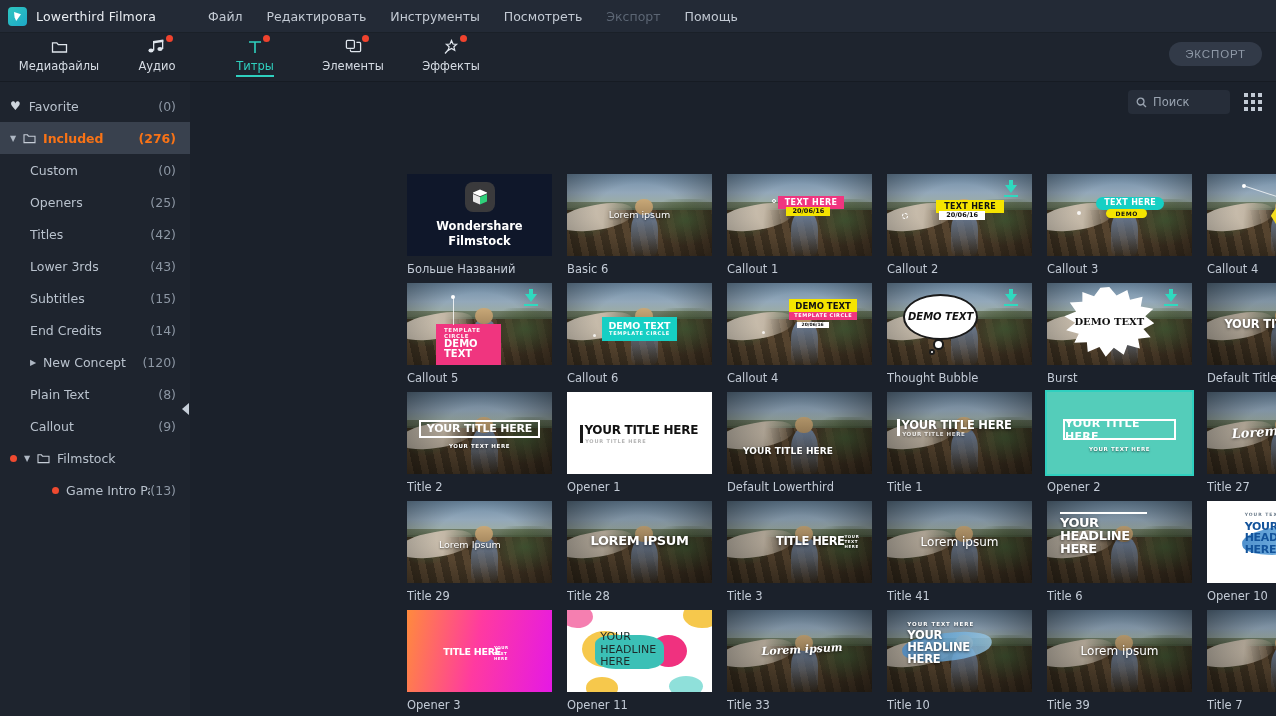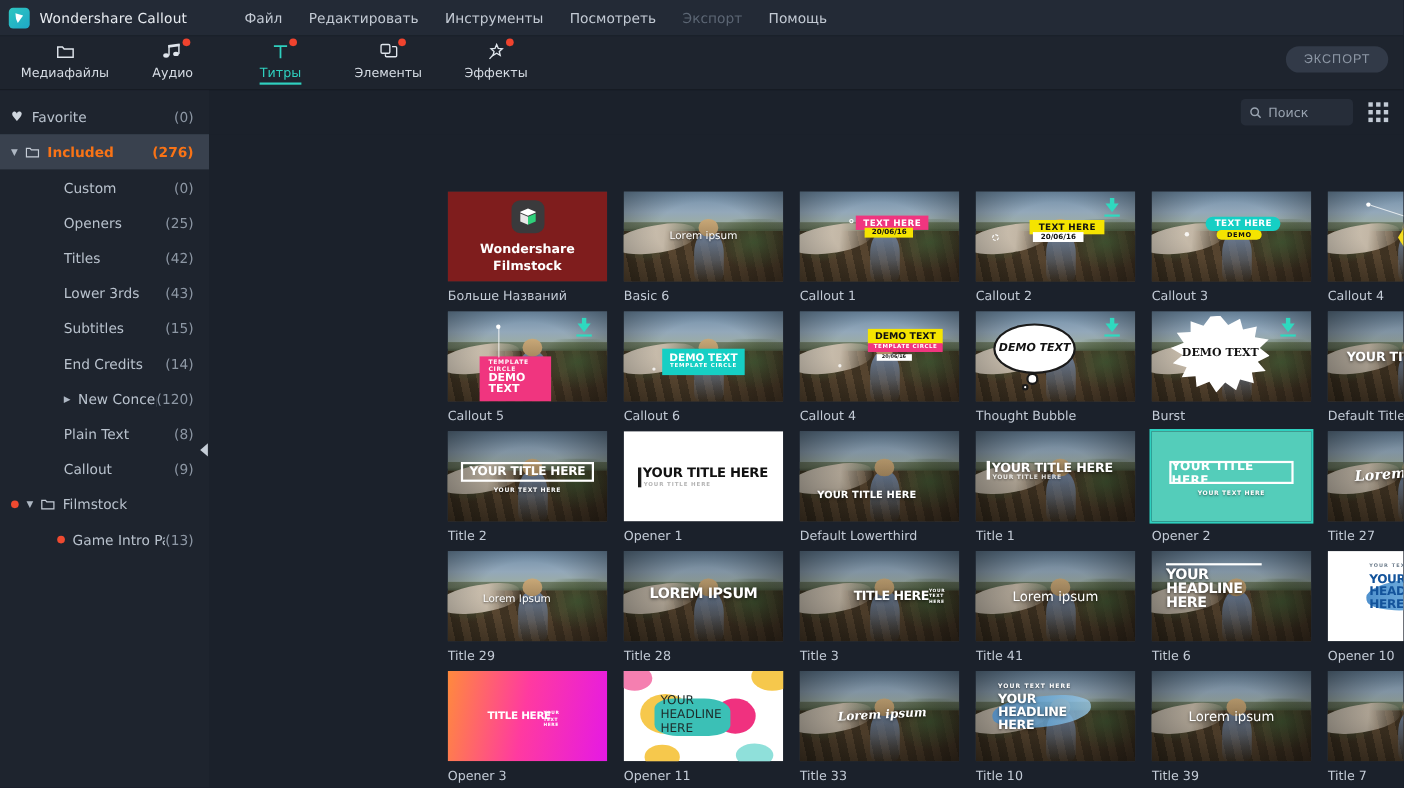--- a/index.html
+++ b/index.html
@@ -90,21 +90,21 @@
   }
   .srow {
     height: 32px; display: flex; align-items: center;
     padding: 0 14px 0 10px; cursor: default;
     color: #b9c2cd; font-size: 12.5px;
   }
   .srow .slabel { flex: 1 1 auto; white-space: nowrap; overflow: hidden; }
   .srow .scount { color: #8d97a4; font-size: 12.5px; }
   .srow.selected { background: #39414e; }
   .srow.selected .slabel, .srow.selected .scount { color: #f97316; font-weight: bold; }
-  .srow.indent { padding-left: 18px; margin-left: 40px; }
+  .srow.indent { padding-left: 30px; }
   .srow.indent2 { padding-left: 52px; }
   .caret {
     width: 13px; flex: 0 0 13px; color: #aeb7c3; font-size: 8px;
     display: flex; align-items: center;
   }
   .heart { color: #cfd6de; font-size: 12px; margin-right: 8px; }
   .folder { margin-right: 7px; display:flex; align-items:center; }
   .dot {
     width: 7px; height: 7px; border-radius: 50%; background: #ef4a30;
     flex: 0 0 7px; margin-right: 7px;
@@ -223,21 +223,21 @@
   }
   .dl-icon .stem {
     position: absolute; top: 0; left: 7px; width: 4px; height: 7px; background: #2fd9bf;
   }
   .dl-icon .base {
     width: 14px; height: 2px; background: #2fd9bf; margin-top: 2px;
   }
 
   
   .fs-tile {
-    position: absolute; inset: 0; background: #7f1d1d;
+    position: absolute; inset: 0; background: #0f172a;
     display: flex; flex-direction: column; align-items: center; justify-content: center;
   }
   .fs-logo {
     width: 30px; height: 30px; border-radius: 8px; background: #3a3a3c;
     display: flex; align-items: center; justify-content: center; margin-bottom: 7px;
   }
   .fs-text { color: #fff; font-size: 11.5px; font-weight: bold; line-height: 1.25; text-align: center; }
 
   
   .lbl { position: absolute; font-weight: bold; line-height: 1; }
@@ -306,21 +306,21 @@
 </style>
 </head>
 <body>
 
 <div class="menubar">
   <div class="logo-mark">
     <svg width="11" height="11" viewBox="0 0 11 11">
         <path d="M2 1 L9 3.2 L4.2 10 L2.6 6.2 Z" fill="#ffffff"></path>
       </svg>
   </div>
-  <div class="app-title">Wondershare Callout</div>
+  <div class="app-title">Lowerthird Filmora</div>
   <div class="menu-item">Файл</div>
   <div class="menu-item">Редактировать</div>
   <div class="menu-item">Инструменты</div>
   <div class="menu-item">Посмотреть</div>
   <div class="menu-item disabled">Экспорт</div>
   <div class="menu-item">Помощь</div>
 </div>
 
 <div class="toolbar">
 

